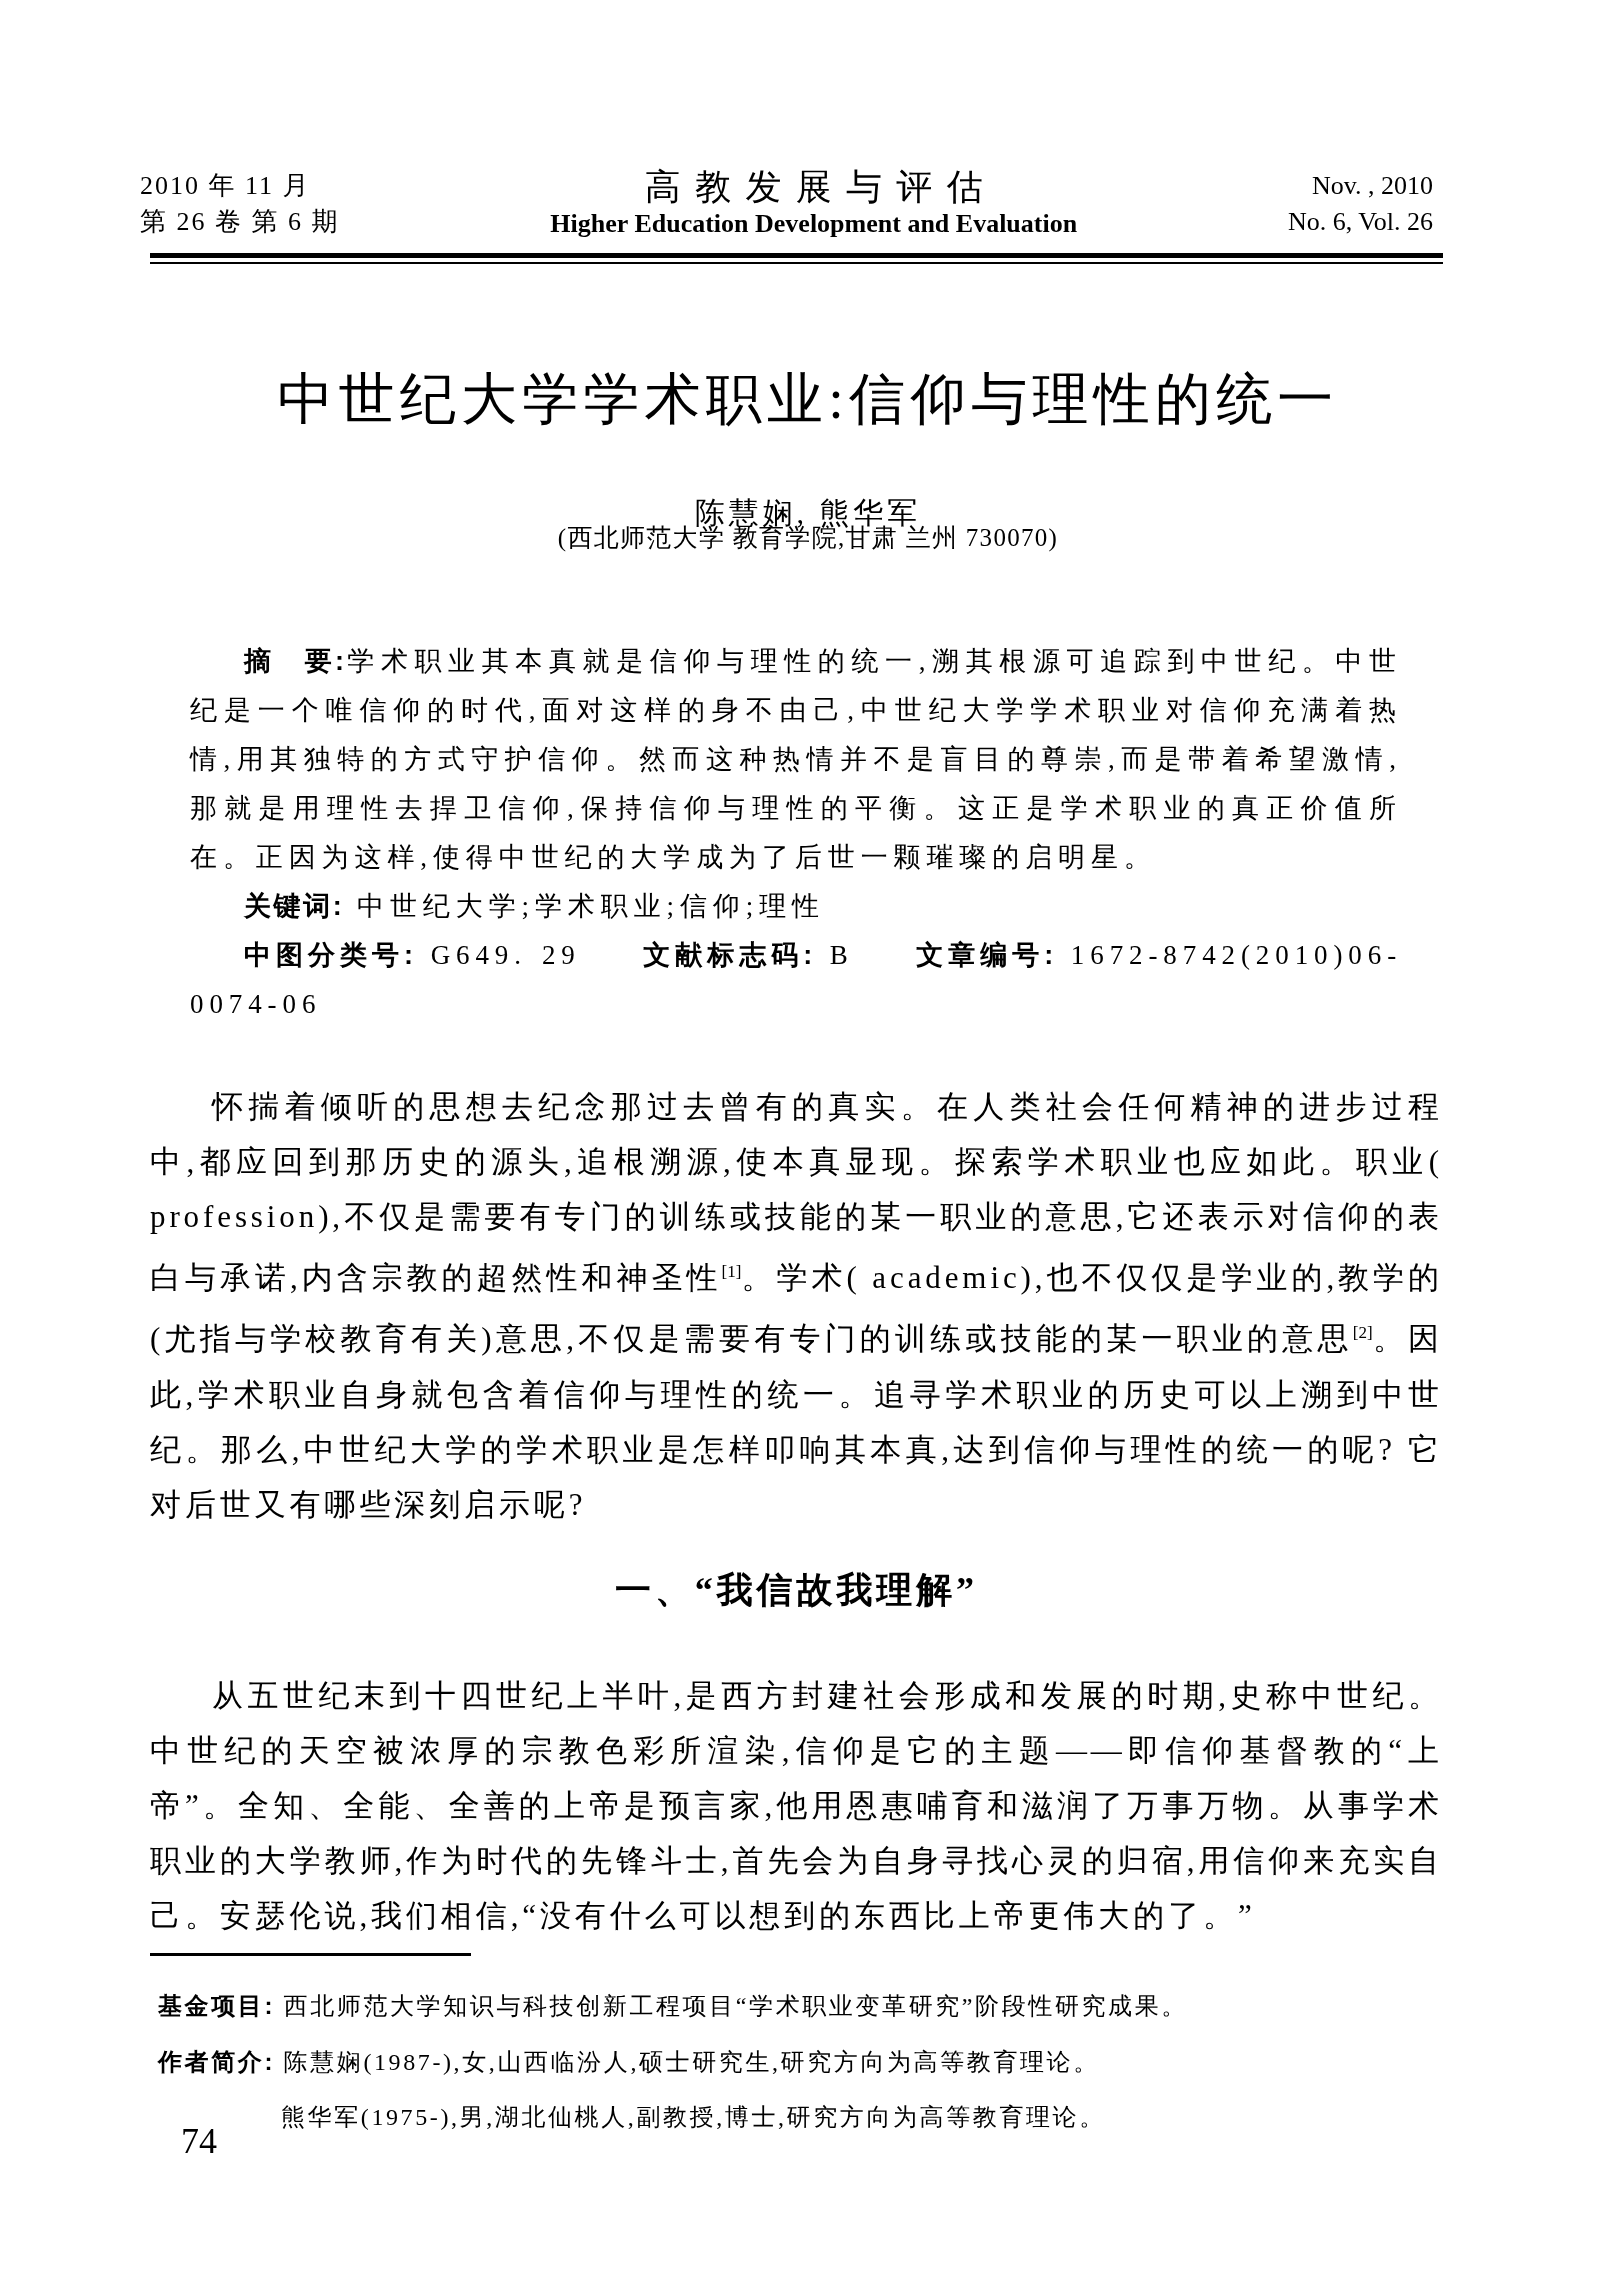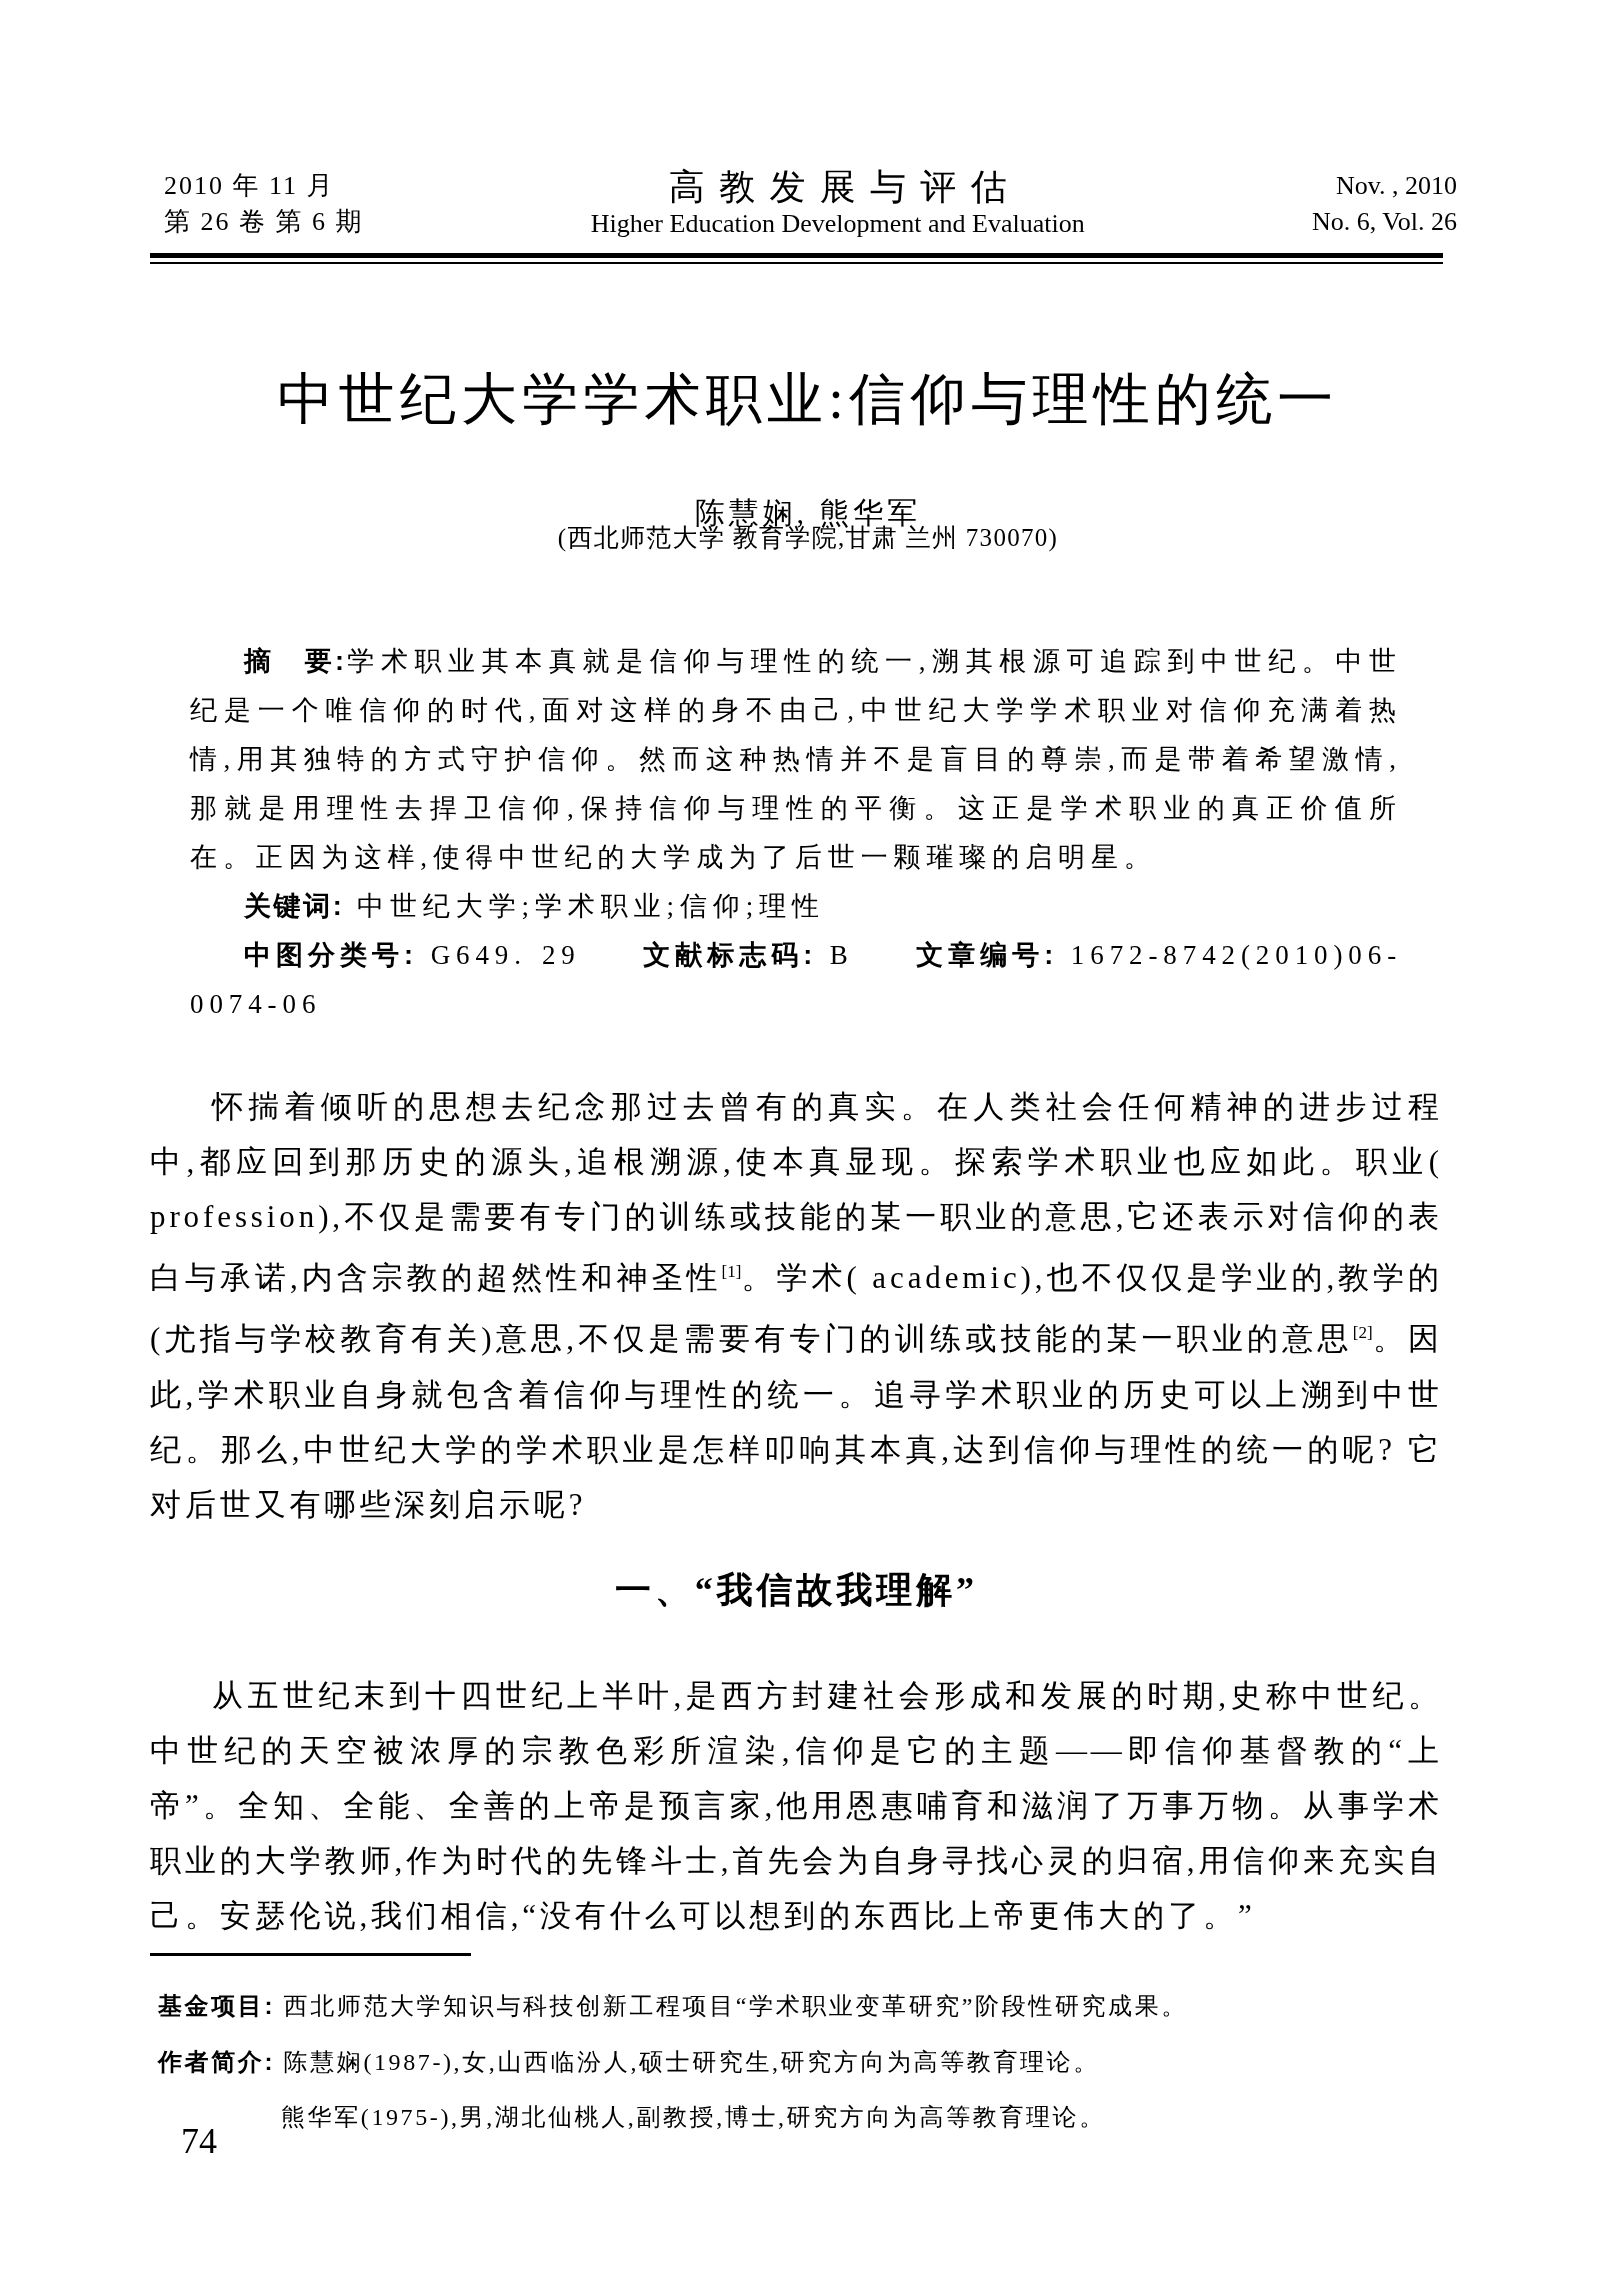--- a/index.html
+++ b/index.html
@@ -6,27 +6,27 @@
   .page{
     position:relative;
     width:1616px;height:2284px;
     background:#ffffff;
     color:#000;
     font-family:"Liberation Serif","DejaVu Serif",serif;
     overflow:hidden;
   }
   
   .hdr{
-    position:absolute;left:164px;top:168px;width:1293px;
+    position:absolute;left:140px;top:168px;width:1293px;
     display:flex;justify-content:space-between;align-items:flex-start;
   }
   .hdr-left{font-size:26px;line-height:36px;letter-spacing:2px;white-space:nowrap;}
   .hdr-center{text-align:center;}
   .hdr-journal-cn{font-size:36px;line-height:38px;letter-spacing:14.3px;padding-left:14.3px;white-space:nowrap;}
-  .hdr-journal-en{font-size:26px;line-height:35px;white-space:nowrap;}
+  .hdr-journal-en{font-size:26px;line-height:35px;white-space:nowrap;font-weight:bold;}
   .hdr-right{font-size:26px;line-height:36px;text-align:right;white-space:nowrap;}
   .double-rule{
     position:absolute;left:150px;top:253px;width:1293px;
     border-top:5.9px solid #000;border-bottom:2.6px solid #000;height:3.9px;
   }
   
   .article-title{
     position:absolute;left:0;top:362px;width:100%;
     text-align:center;font-size:56px;font-weight:normal;
     letter-spacing:5.2px;margin:0;white-space:nowrap;

